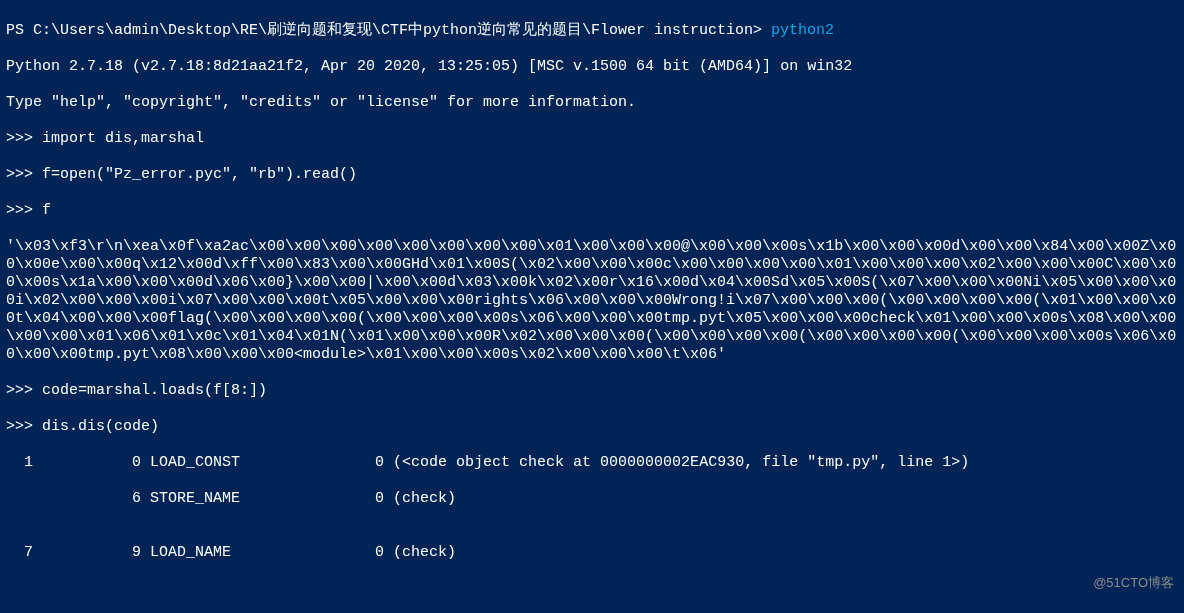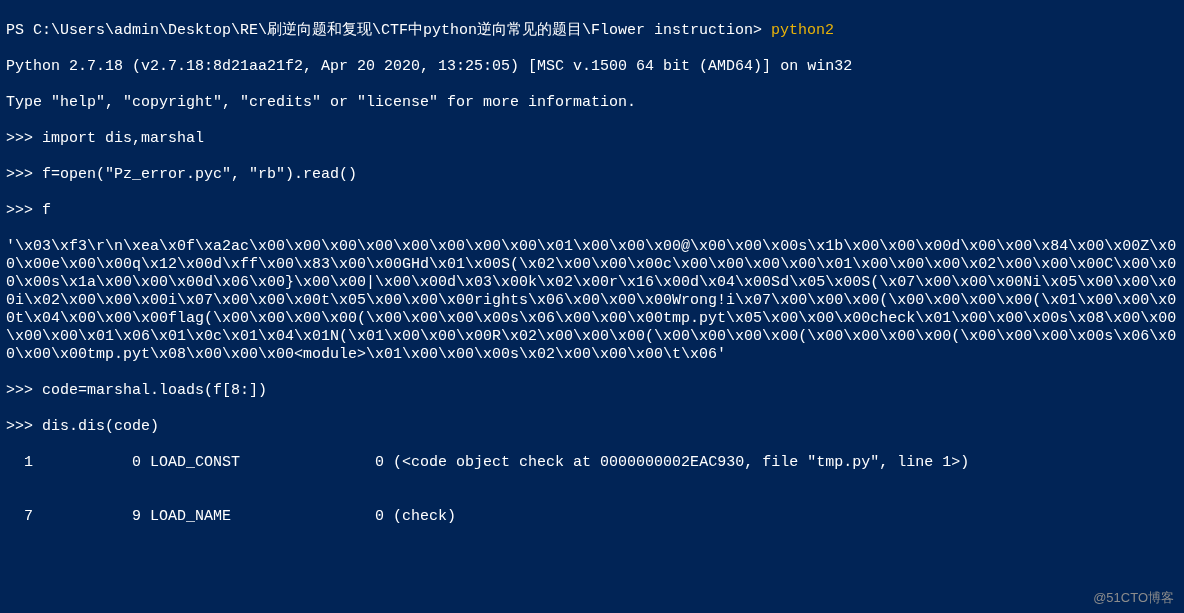--- a/index.html
+++ b/index.html
@@ -22,49 +22,50 @@
   }
   .line {
     white-space: pre-wrap;
     word-break: break-all;
   }
   .prompt-ps {
     color: #ffffff;
     text-align: center;
   }
   .yellow {
-    color: #eab308;
+    color: #0ea5e9;
     font-family: Liberation Mono, monospace;
   }
   .white {
     color: #ffffff;
   }
   .watermark {
     position: absolute;
     right: 10px;
-    bottom: 6px;
+    bottom: 21px;
     color: #8c8c8c;
     font-size: 13px;
     font-family: sans-serif;
   }
 </style>
 </head>
 <body>
 
 <div class="terminal">
 <div class="line"><span class="prompt-ps">PS C:\Users\admin\Desktop\RE\刷逆向题和复现\CTF中python逆向常见的题目\Flower instruction&gt; </span><span class="yellow">python2</span></div>
 <div class="line white">Python 2.7.18 (v2.7.18:8d21aa21f2, Apr 20 2020, 13:25:05) [MSC v.1500 64 bit (AMD64)] on win32</div>
 <div class="line white">Type "help", "copyright", "credits" or "license" for more information.</div>
 <div class="line"><span class="white">&gt;&gt;&gt; </span><span class="white">import dis,marshal</span></div>
 <div class="line"><span class="white">&gt;&gt;&gt; </span><span class="white">f=open("Pz_error.pyc", "rb").read()</span></div>
 <div class="line"><span class="white">&gt;&gt;&gt; </span><span class="white">f</span></div>
 <div class="line white">'\x03\xf3\r\n\xea\x0f\xa2ac\x00\x00\x00\x00\x00\x00\x00\x00\x01\x00\x00\x00@\x00\x00\x00s\x1b\x00\x00\x00d\x00\x00\x84\x00\x00Z\x00\x00e\x00\x00q\x12\x00d\xff\x00\x83\x00\x00GHd\x01\x00S(\x02\x00\x00\x00c\x00\x00\x00\x00\x01\x00\x00\x00\x02\x00\x00\x00C\x00\x00\x00s\x1a\x00\x00\x00d\x06\x00}\x00\x00|\x00\x00d\x03\x00k\x02\x00r\x16\x00d\x04\x00Sd\x05\x00S(\x07\x00\x00\x00Ni\x05\x00\x00\x00i\x02\x00\x00\x00i\x07\x00\x00\x00t\x05\x00\x00\x00rights\x06\x00\x00\x00Wrong!i\x07\x00\x00\x00(\x00\x00\x00\x00(\x01\x00\x00\x00t\x04\x00\x00\x00flag(\x00\x00\x00\x00(\x00\x00\x00\x00s\x06\x00\x00\x00tmp.pyt\x05\x00\x00\x00check\x01\x00\x00\x00s\x08\x00\x00\x00\x00\x01\x06\x01\x0c\x01\x04\x01N(\x01\x00\x00\x00R\x02\x00\x00\x00(\x00\x00\x00\x00(\x00\x00\x00\x00(\x00\x00\x00\x00s\x06\x00\x00\x00tmp.pyt\x08\x00\x00\x00&lt;module&gt;\x01\x00\x00\x00s\x02\x00\x00\x00\t\x06'</div>
 <div class="line"><span class="white">&gt;&gt;&gt; </span><span class="white">code=marshal.loads(f[8:])</span></div>
 <div class="line"><span class="white">&gt;&gt;&gt; </span><span class="white">dis.dis(code)</span></div>
 <div class="line white">  1           0 LOAD_CONST               0 (&lt;code object check at 0000000002EAC930, file "tmp.py", line 1&gt;)</div>
+<div class="line white">              6 STORE_NAME               0 (check)</div>
 <div class="line white"></div>
 <div class="line white">  7           9 LOAD_NAME                0 (check)</div>
 
 
 
 
 
 
 
 

